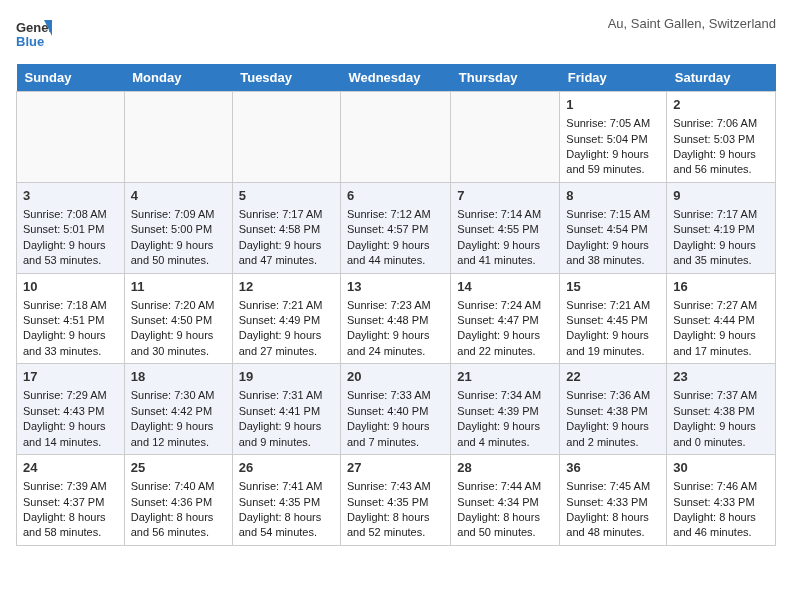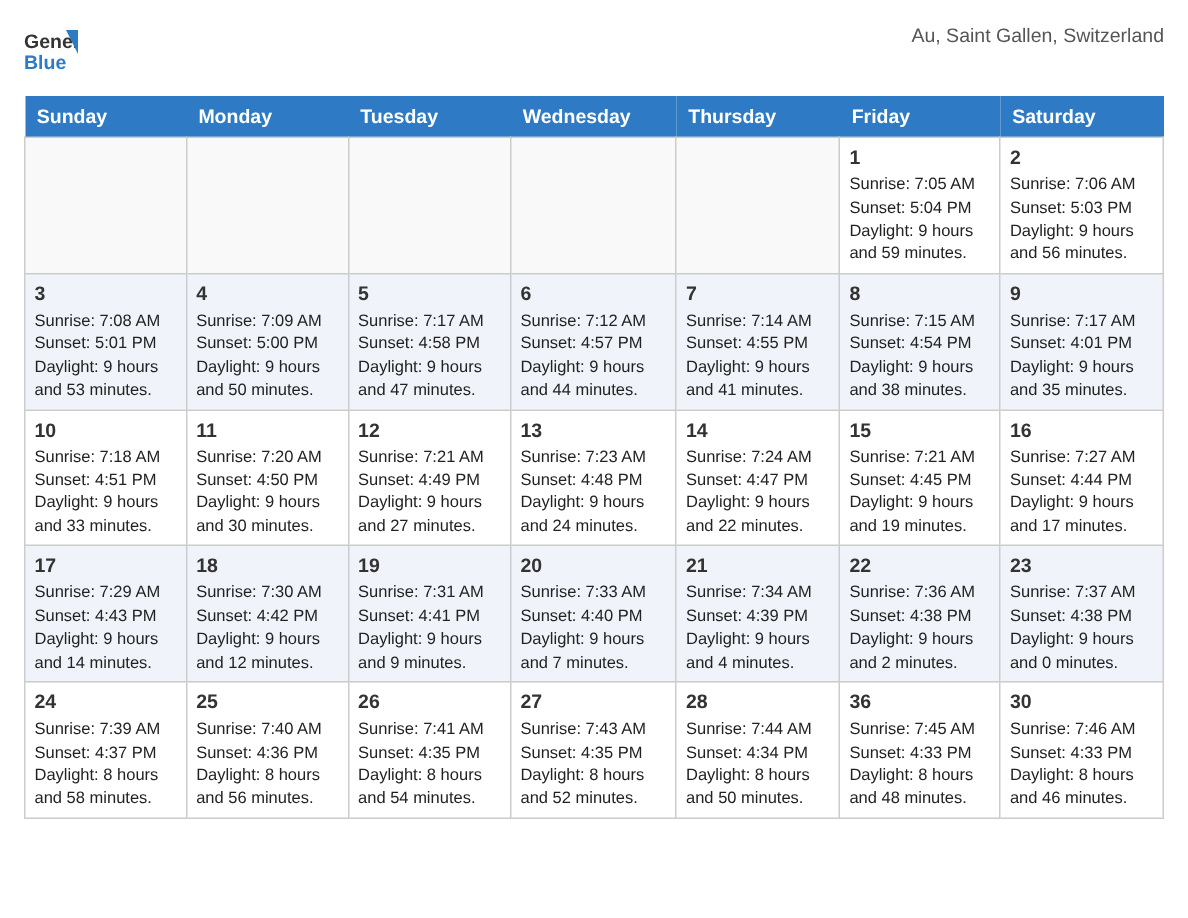--- a/index.html
+++ b/index.html
@@ -157,21 +157,21 @@
         </td>
         <td>
           <div class="day-num">8</div>
           <div class="day-info">Sunrise: 7:15 AM
 Sunset: 4:54 PM
 Daylight: 9 hours and 38 minutes.</div>
         </td>
         <td>
           <div class="day-num">9</div>
           <div class="day-info">Sunrise: 7:17 AM
-Sunset: 4:01 PM
+Sunset: 4:19 PM
 Daylight: 9 hours and 35 minutes.</div>
         </td>
       </tr>
       <tr>
         <td>
           <div class="day-num">10</div>
           <div class="day-info">Sunrise: 7:18 AM
 Sunset: 4:51 PM
 Daylight: 9 hours and 33 minutes.</div>
         </td>

